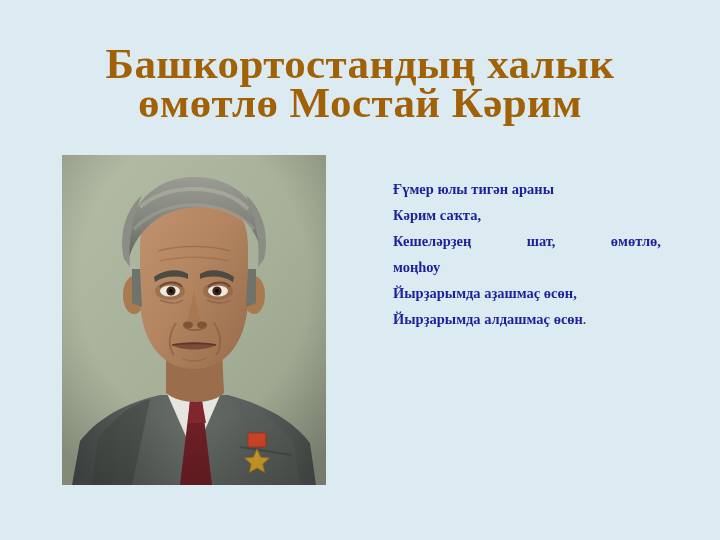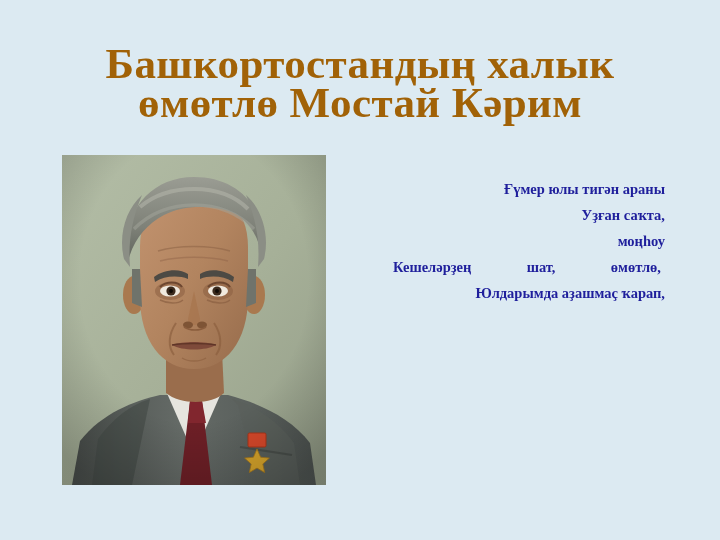--- a/index.html
+++ b/index.html
@@ -56,21 +56,20 @@
     height: 100%;
     display: block;
   }
 
   
   #poem-block {
     position: absolute;
     left: 393px;
     top: 176px;
     width: 272px;
-    text-align: right;
   }
   .poem-line {
     display: block;
     color: #1f1f9c;
     font-weight: bold;
     font-size: 14.5px;
     line-height: 26px;
     white-space: nowrap;
   }
   .poem-line.justified {
@@ -201,23 +200,24 @@
         <rect x="186" y="278" width="18" height="14" rx="1.5" fill="none" stroke="#a83418" stroke-width="1"></rect>
         <path d="M195 294 L198.6 302.2 L207.4 303.1 L200.8 309 L202.7 317.6 L195 313.1 L187.3 317.6 L189.2 309 L182.6 303.1 L191.4 302.2 Z" fill="#d8a52b" stroke="#a8791a" stroke-width="0.8"></path>
       </g>
 
       <rect x="0" y="0" width="264" height="330" fill="url(#vign)"></rect>
     </svg>
   </div>
 
   <div id="poem-block">
     <span class="poem-line">Ғүмер юлы тигән араны</span>
-    <span class="poem-line">Уҙған саҡта,</span>
-    <span class="poem-line">моңһоу</span>
+    <span class="poem-line">Кәрим саҡта,</span>
     <span class="poem-line justified">
       <span>Кешеләрҙең</span>
       <span>шат,</span>
       <span>өмөтлө,</span>
     </span>
-    <span class="poem-line">Юлдарымда аҙашмаҫ ҡарап,</span>
+    <span class="poem-line">моңһоу</span>
+    <span class="poem-line">Йырҙарымда аҙашмаҫ өсөн,</span>
+    <span class="poem-line"><span>Йырҙарымда алдашмаҫ өсөн</span><span class="poem-end-dot">.</span></span>
   </div>
 
 </div>
 
 </body></html>

